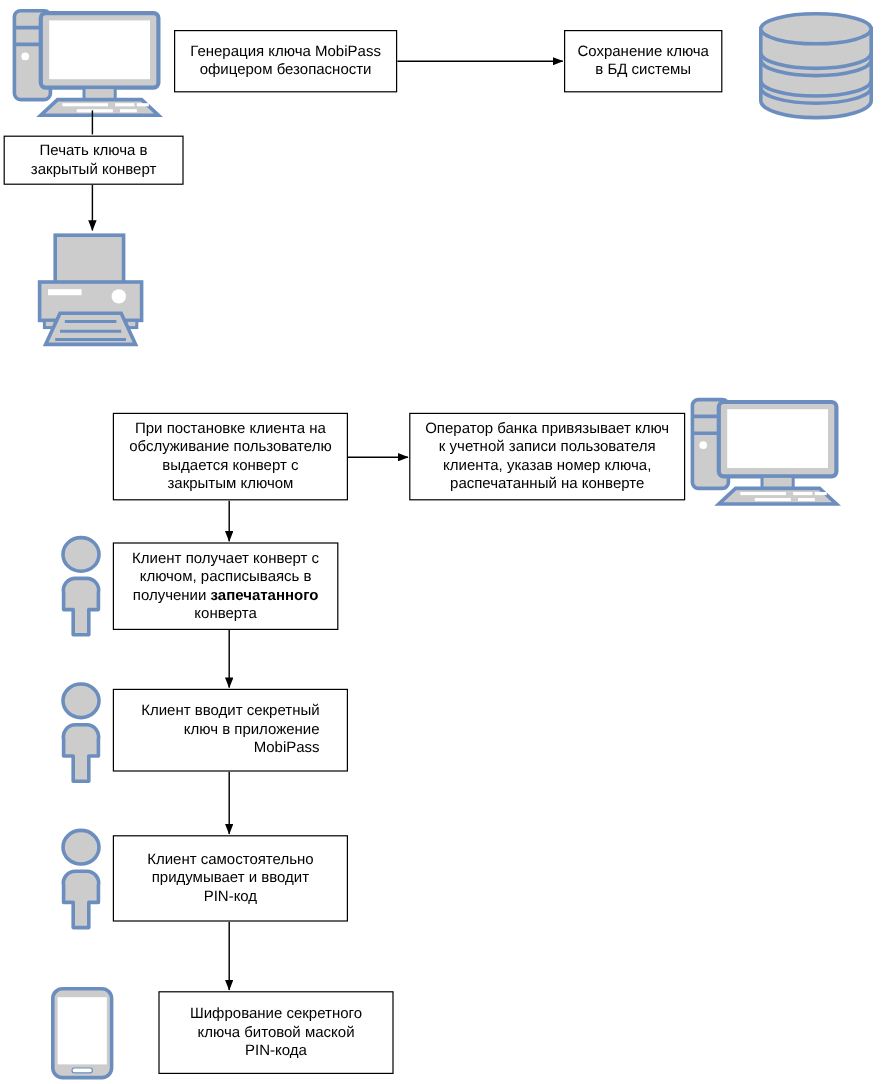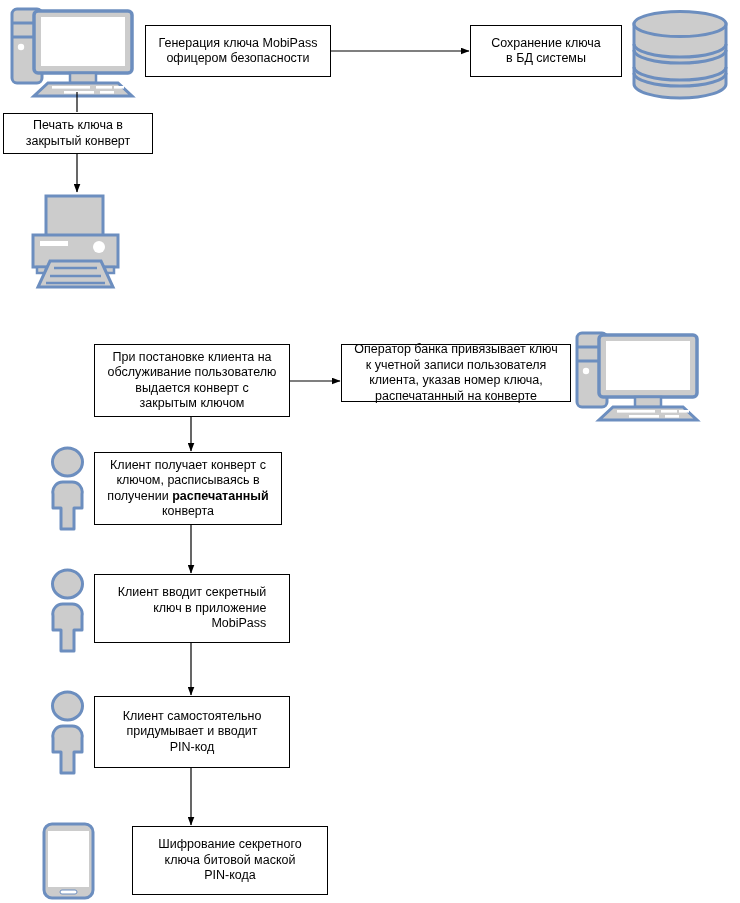--- a/index.html
+++ b/index.html
@@ -174,23 +174,23 @@
       <line x1="191" y1="643" x2="191" y2="695" stroke="#000" stroke-width="1.2" marker-end="url(#arrowhead)"></line>
     </g>
 
     <g>
       <line x1="191" y1="768" x2="191" y2="825" stroke="#000" stroke-width="1.2" marker-end="url(#arrowhead)"></line>
     </g>
   </svg>
 
   <div id="node-layer">
       <div class="node" style="left: 145px; top: 25px; width: 186px; height: 52px;"><span>Генерация ключа MobiPass<br>офицером безопасности</span></div>
-      <div class="node" style="left: 470px; top: 25px; width: 152px; height: 52px; align-items: center;"><span>Сохранение ключа<br>в БД системы</span></div>
+      <div class="node" style="left: 470px; top: 25px; width: 132px; height: 52px; align-items: center;"><span>Сохранение ключа<br>в БД системы</span></div>
       <div class="node" style="left: 3px; top: 113px; width: 150px; height: 41px; align-items: center;"><span>Печать ключа в<br>закрытый конверт</span></div>
       <div class="node" style="left: 94px; top: 344px; width: 196px; height: 73px; text-align: center;"><span>При постановке клиента на<br>обслуживание пользователю<br>выдается конверт с<br>закрытым ключом</span></div>
-      <div class="node" style="left: 341px; top: 344px; width: 230px; height: 58px;"><span>Оператор банка привязывает ключ<br>к учетной записи пользователя<br>клиента, указав номер ключа,<br>распечатанный на конверте</span></div>
-      <div class="node" style="left: 94px; top: 452px; width: 188px; height: 73px;"><span>Клиент получает конверт с<br>ключом, расписываясь в<br>получении <b>распечатанный</b><br>конверта</span></div>
+      <div class="node" style="left: 341px; top: 344px; width: 230px; height: 73px;"><span>Оператор банка привязывает ключ<br>к учетной записи пользователя<br>клиента, указав номер ключа,<br>распечатанный на конверте</span></div>
+      <div class="node" style="left: 94px; top: 452px; width: 188px; height: 73px;"><span>Клиент получает конверт с<br>ключом, расписываясь в<br>получении <b>запечатанного</b><br>конверта</span></div>
       <div class="node" style="left: 94px; top: 574px; width: 196px; height: 69px; text-align: right;"><span>Клиент вводит секретный<br>ключ в приложение<br>MobiPass</span></div>
       <div class="node" style="left: 94px; top: 696px; width: 196px; height: 72px;"><span>Клиент самостоятельно<br>придумывает и вводит<br>PIN-код</span></div>
       <div class="node" style="left: 94px; top: 826px; width: 196px; height: 69px; margin-left: 38px;"><span>Шифрование секретного<br>ключа битовой маской<br>PIN-кода</span></div>
     </div>
 
 </div>
 
 </body></html>

